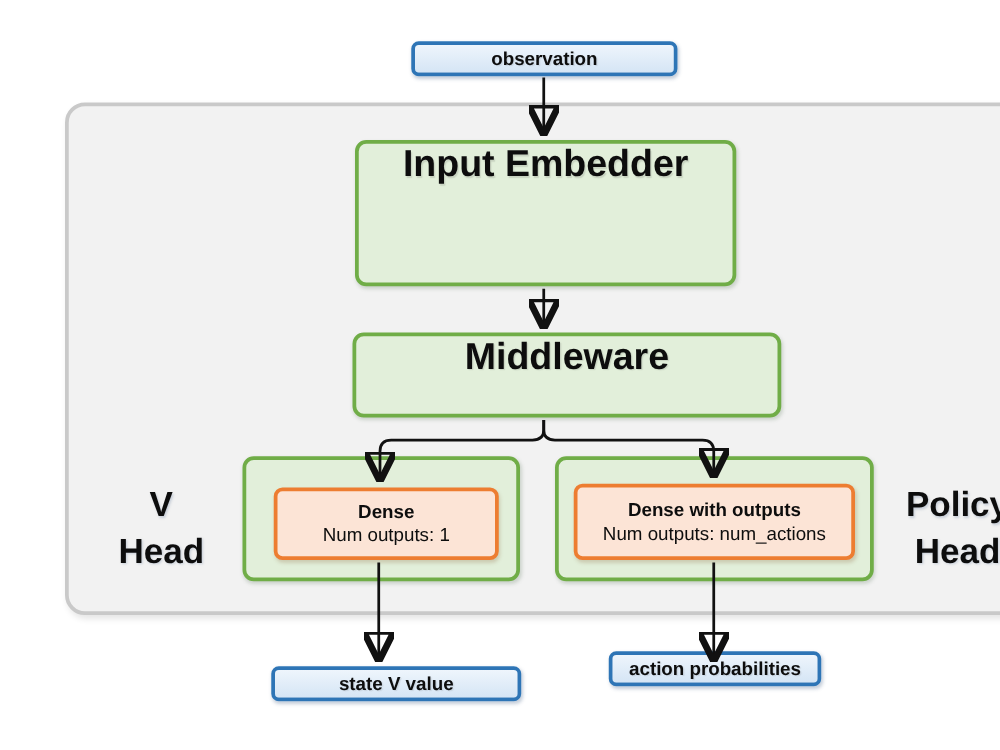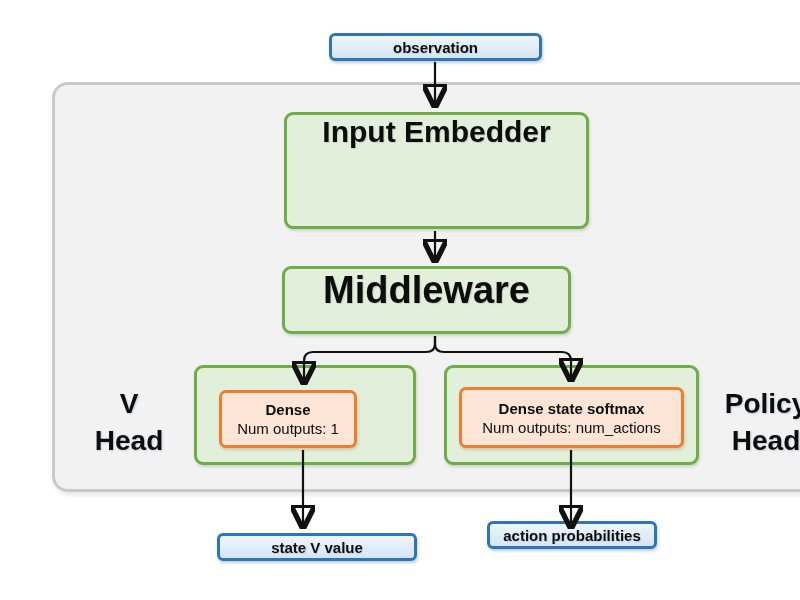--- a/index.html
+++ b/index.html
@@ -38,31 +38,31 @@
   
   .block{
     display:flex;justify-content:center;
     border:3px solid var(--block-border);border-radius:9px;
     background:var(--block-fill);
     font-weight:bold;
     box-shadow:1px 2px 3px rgba(90,120,90,0.25);
     text-shadow:1px 1px 1px rgba(0,0,0,0.12);
   }
   .block.embedder{left:240px;top:112px;width:305px;height:117px;font-size:30px;}
-  .block.middleware{left:238px;top:266px;width:289px;height:68px;font-size:38px;}
+  .block.middleware{left:238px;top:266px;width:343px;height:68px;font-size:30px;}
   .block.head-left{left:150px;top:365px;width:222px;height:100px;}
   .block.head-right{left:400px;top:365px;width:255px;height:100px;}
   
   .layer{
     display:flex;flex-direction:column;align-items:center;justify-content:center;
     border:3px solid var(--layer-border);border-radius:7px;
     background:var(--layer-fill);
     box-shadow:1px 2px 3px rgba(140,100,60,0.25);
   }
-  .layer.dense-left{left:175px;top:390px;width:138px;height:58px;}
+  .layer.dense-left{left:175px;top:390px;width:180px;height:58px;}
   .layer.dense-right{left:415px;top:387px;width:225px;height:61px;}
   .layer .t{font-weight:bold;font-size:15px;line-height:19px;}
   .layer .s{font-weight:normal;font-size:15px;line-height:19px;text-align:center;}
   
   .side-label{
     display:flex;flex-direction:column;align-items:center;justify-content:center;
     font-weight:bold;font-size:28px;line-height:37px;
     text-shadow:1px 1px 2px rgba(70,100,140,0.25);
   }
   .side-label.v{left:30px;top:384px;width:110px;height:76px;}
@@ -91,21 +91,21 @@
   </div>
 
   <div class="abs block head-left"></div>
   <div class="abs block head-right"></div>
 
   <div class="abs layer dense-left">
     <span class="t">Dense</span>
     <span class="s">Num outputs: 1</span>
   </div>
   <div class="abs layer dense-right">
-    <span class="t">Dense state softmax</span>
+    <span class="t">Dense with outputs</span>
     <span class="s">Num outputs: num_actions</span>
   </div>
 
   <div class="abs side-label v">
     <span>V</span>
     <span>Head</span>
   </div>
   <div class="abs side-label policy">
     <span>Policy</span>
     <span>Head</span>

